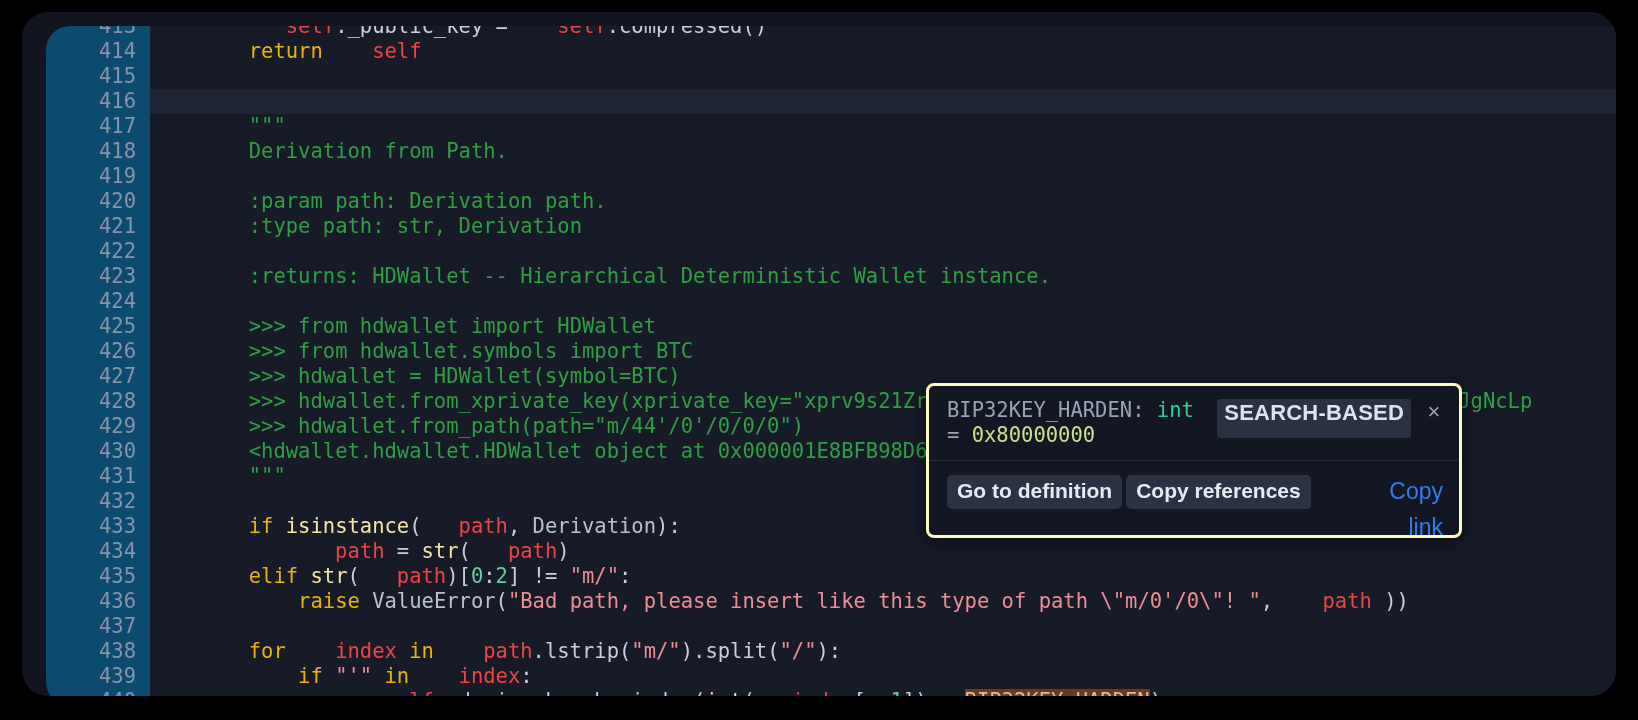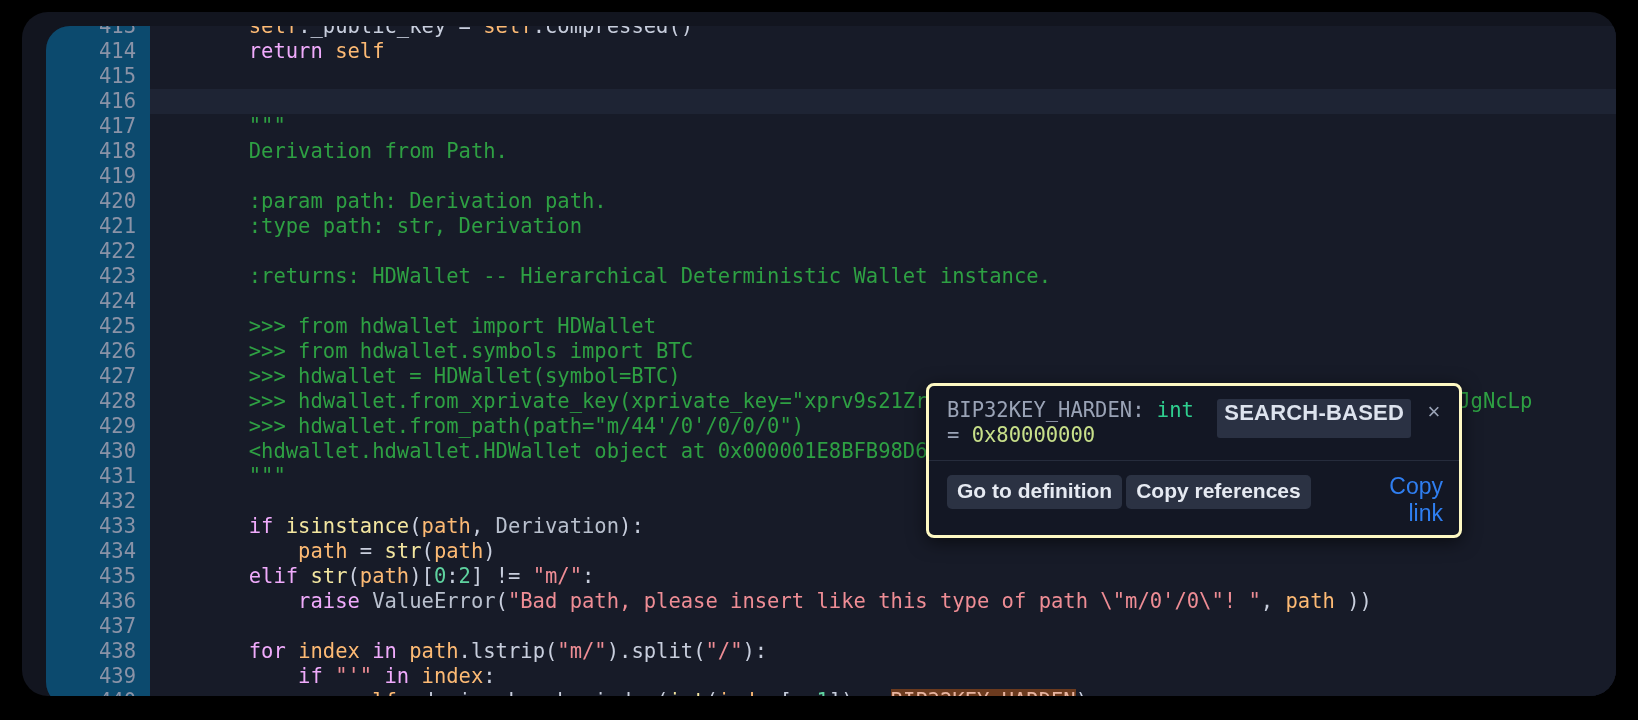--- a/index.html
+++ b/index.html
@@ -80,24 +80,24 @@
   .hl-row {
     position: absolute;
     left: 0;
     width: 1590px;
     height: 25px;
     background: #1e2434;
     z-index: 1;
   }
 
   
-  .kw   { color: #f0abfc; }
+  .kw   { color: #eab308; }
   .fn   { color: #f3e6a0; }      
   .cls  { color: #ef5f6b; }      
-  .param{ color: #fdba74; }      
+  .param{ color: #ef4444; margin-left: 37px; }      
   .typ  { color: #b9c0ce; }      
   .str  { color: #ef8d95; }
   .num  { color: #5fd3a0; }
   .cmt  { color: #2ea043; }      
   .plain{ color: #c8cedd; }
   .mark { background: #6b3a1e; color: #e8b4a0; }
 
   
   #hover-popup {
     position: absolute;
@@ -169,21 +169,21 @@
     margin-right: 4px;
   }
   #copy-link {
     position: absolute;
     right: 16px; top: 12px;
     width: 86px;
     text-align: right;
     color: #2f7ef0;
     font-family: "Liberation Sans", sans-serif;
     font-size: 23px;
-    line-height: 27px;
+    line-height: 36px;
     cursor: pointer;
   }
 </style>
 </head>
 <body>
 
 <div id="screen">
   <div id="window-frame">
     <div id="editor">
 

